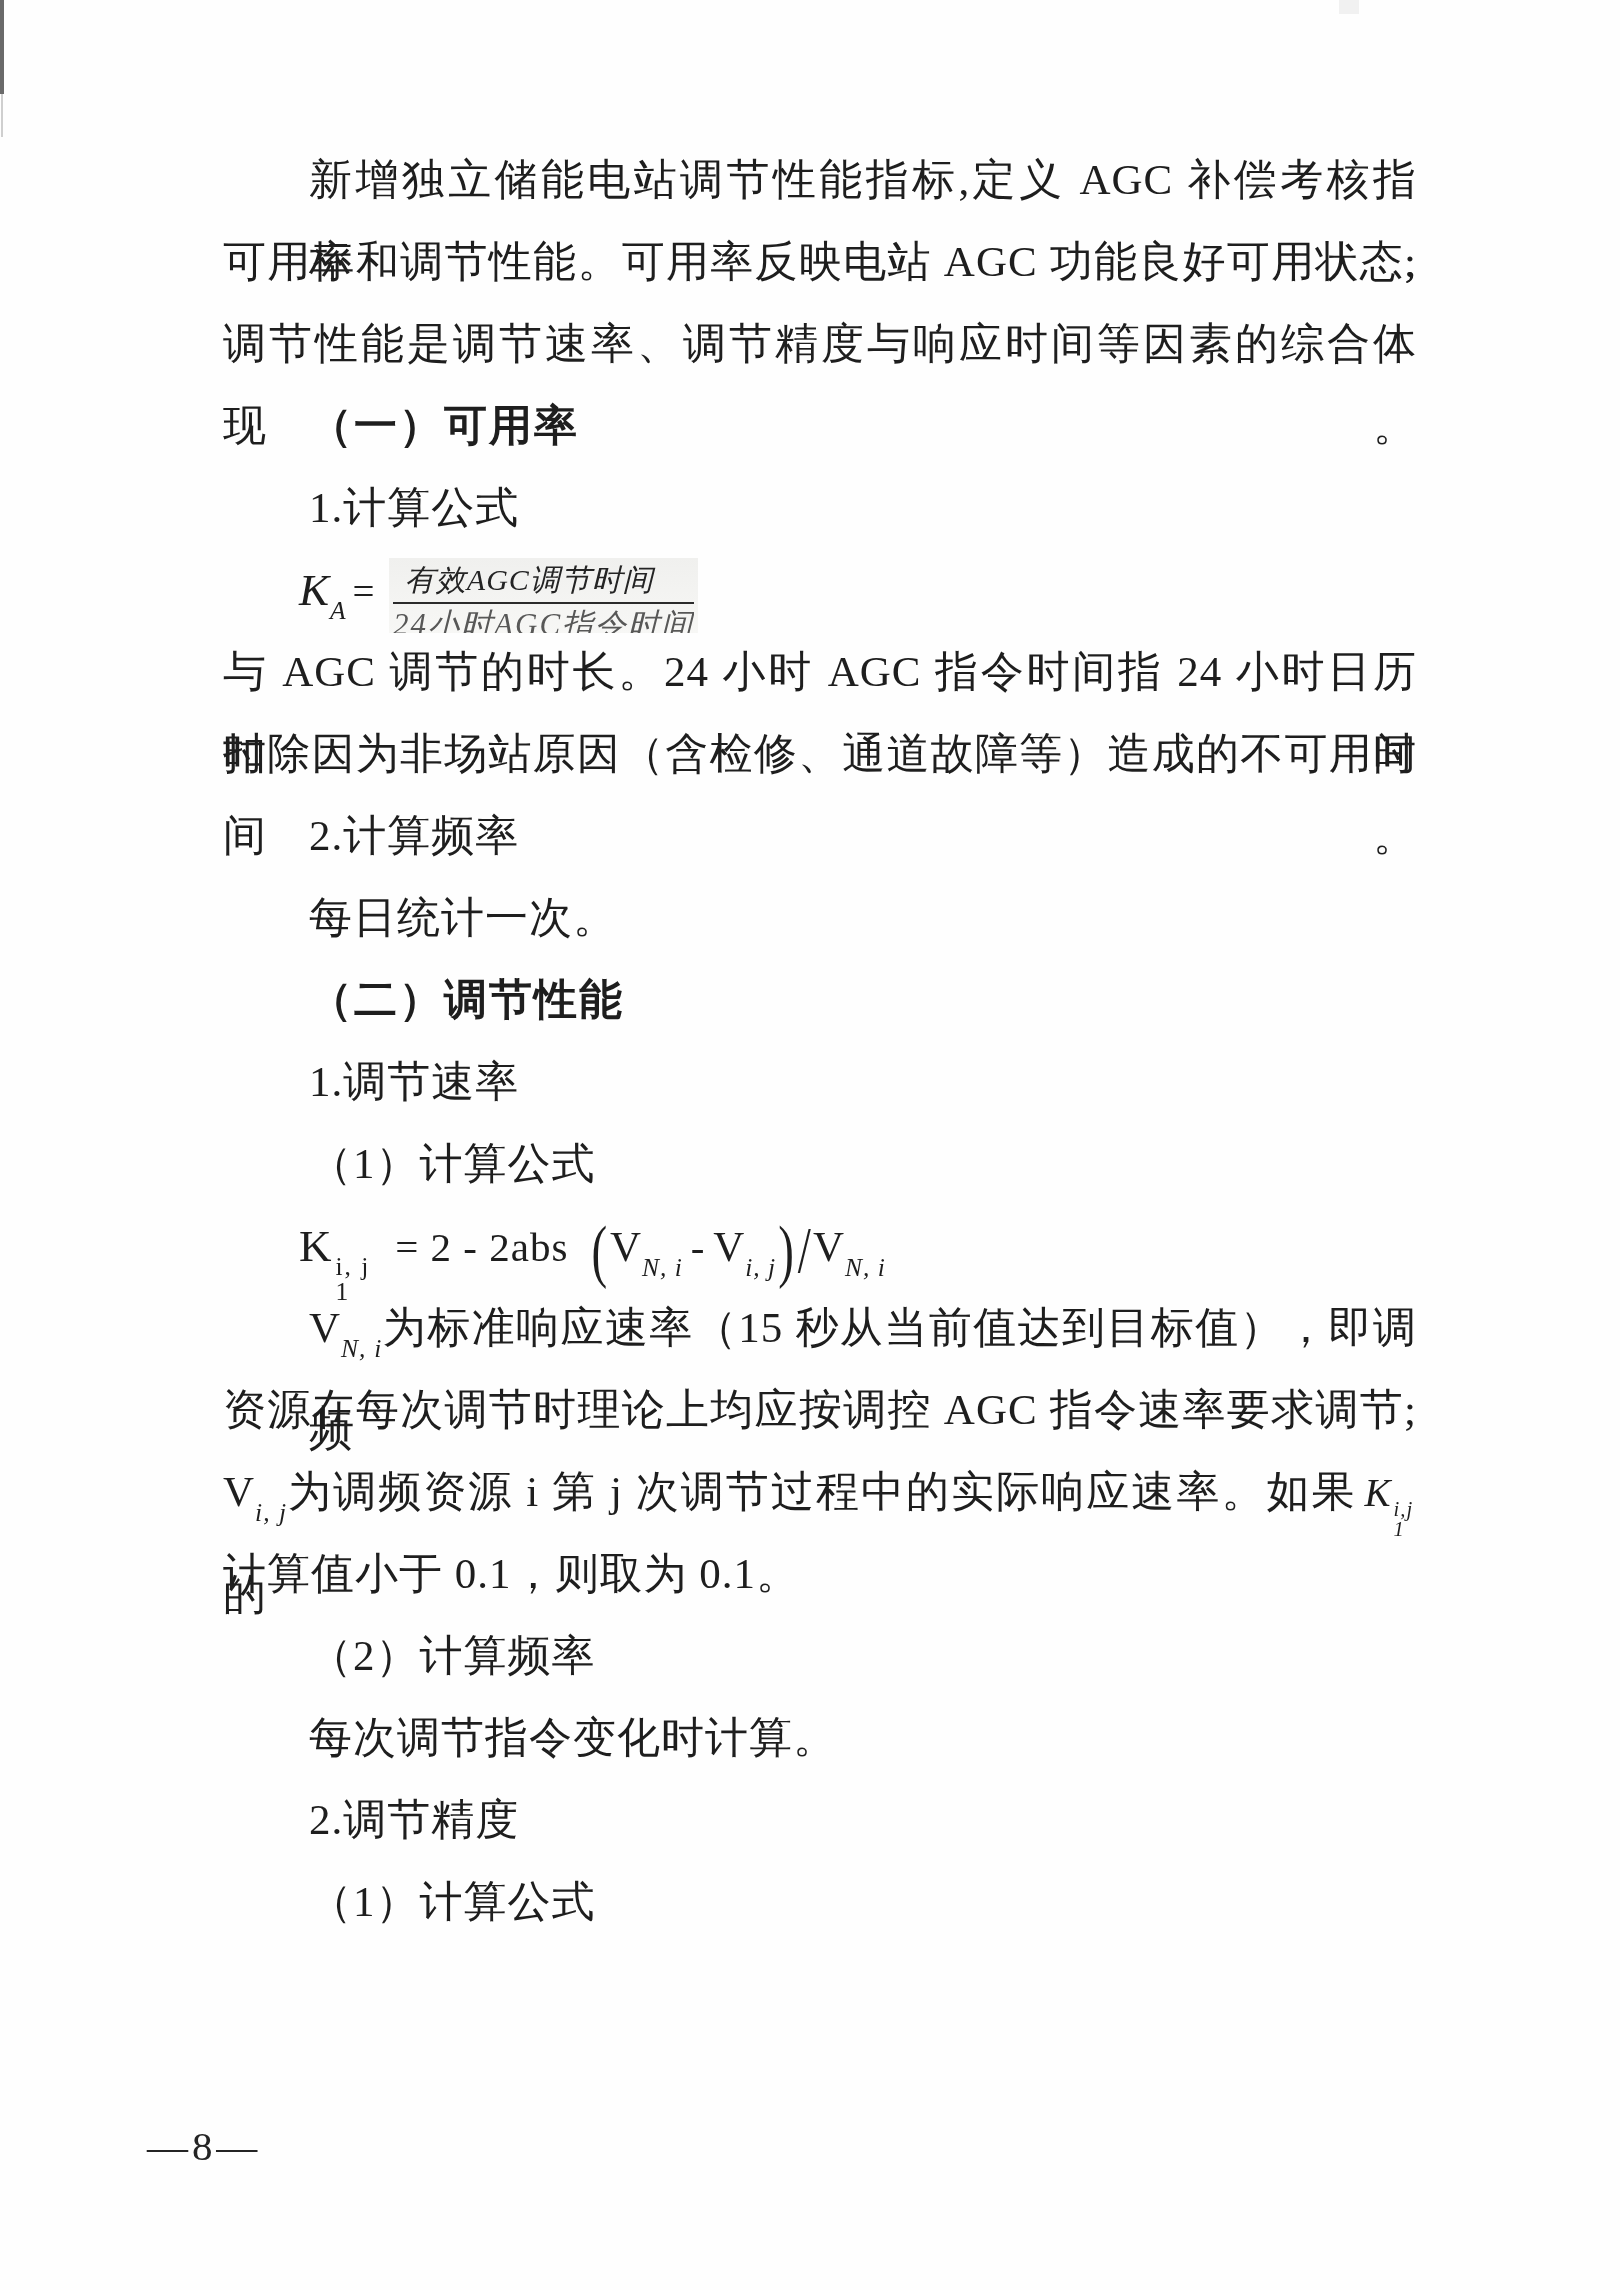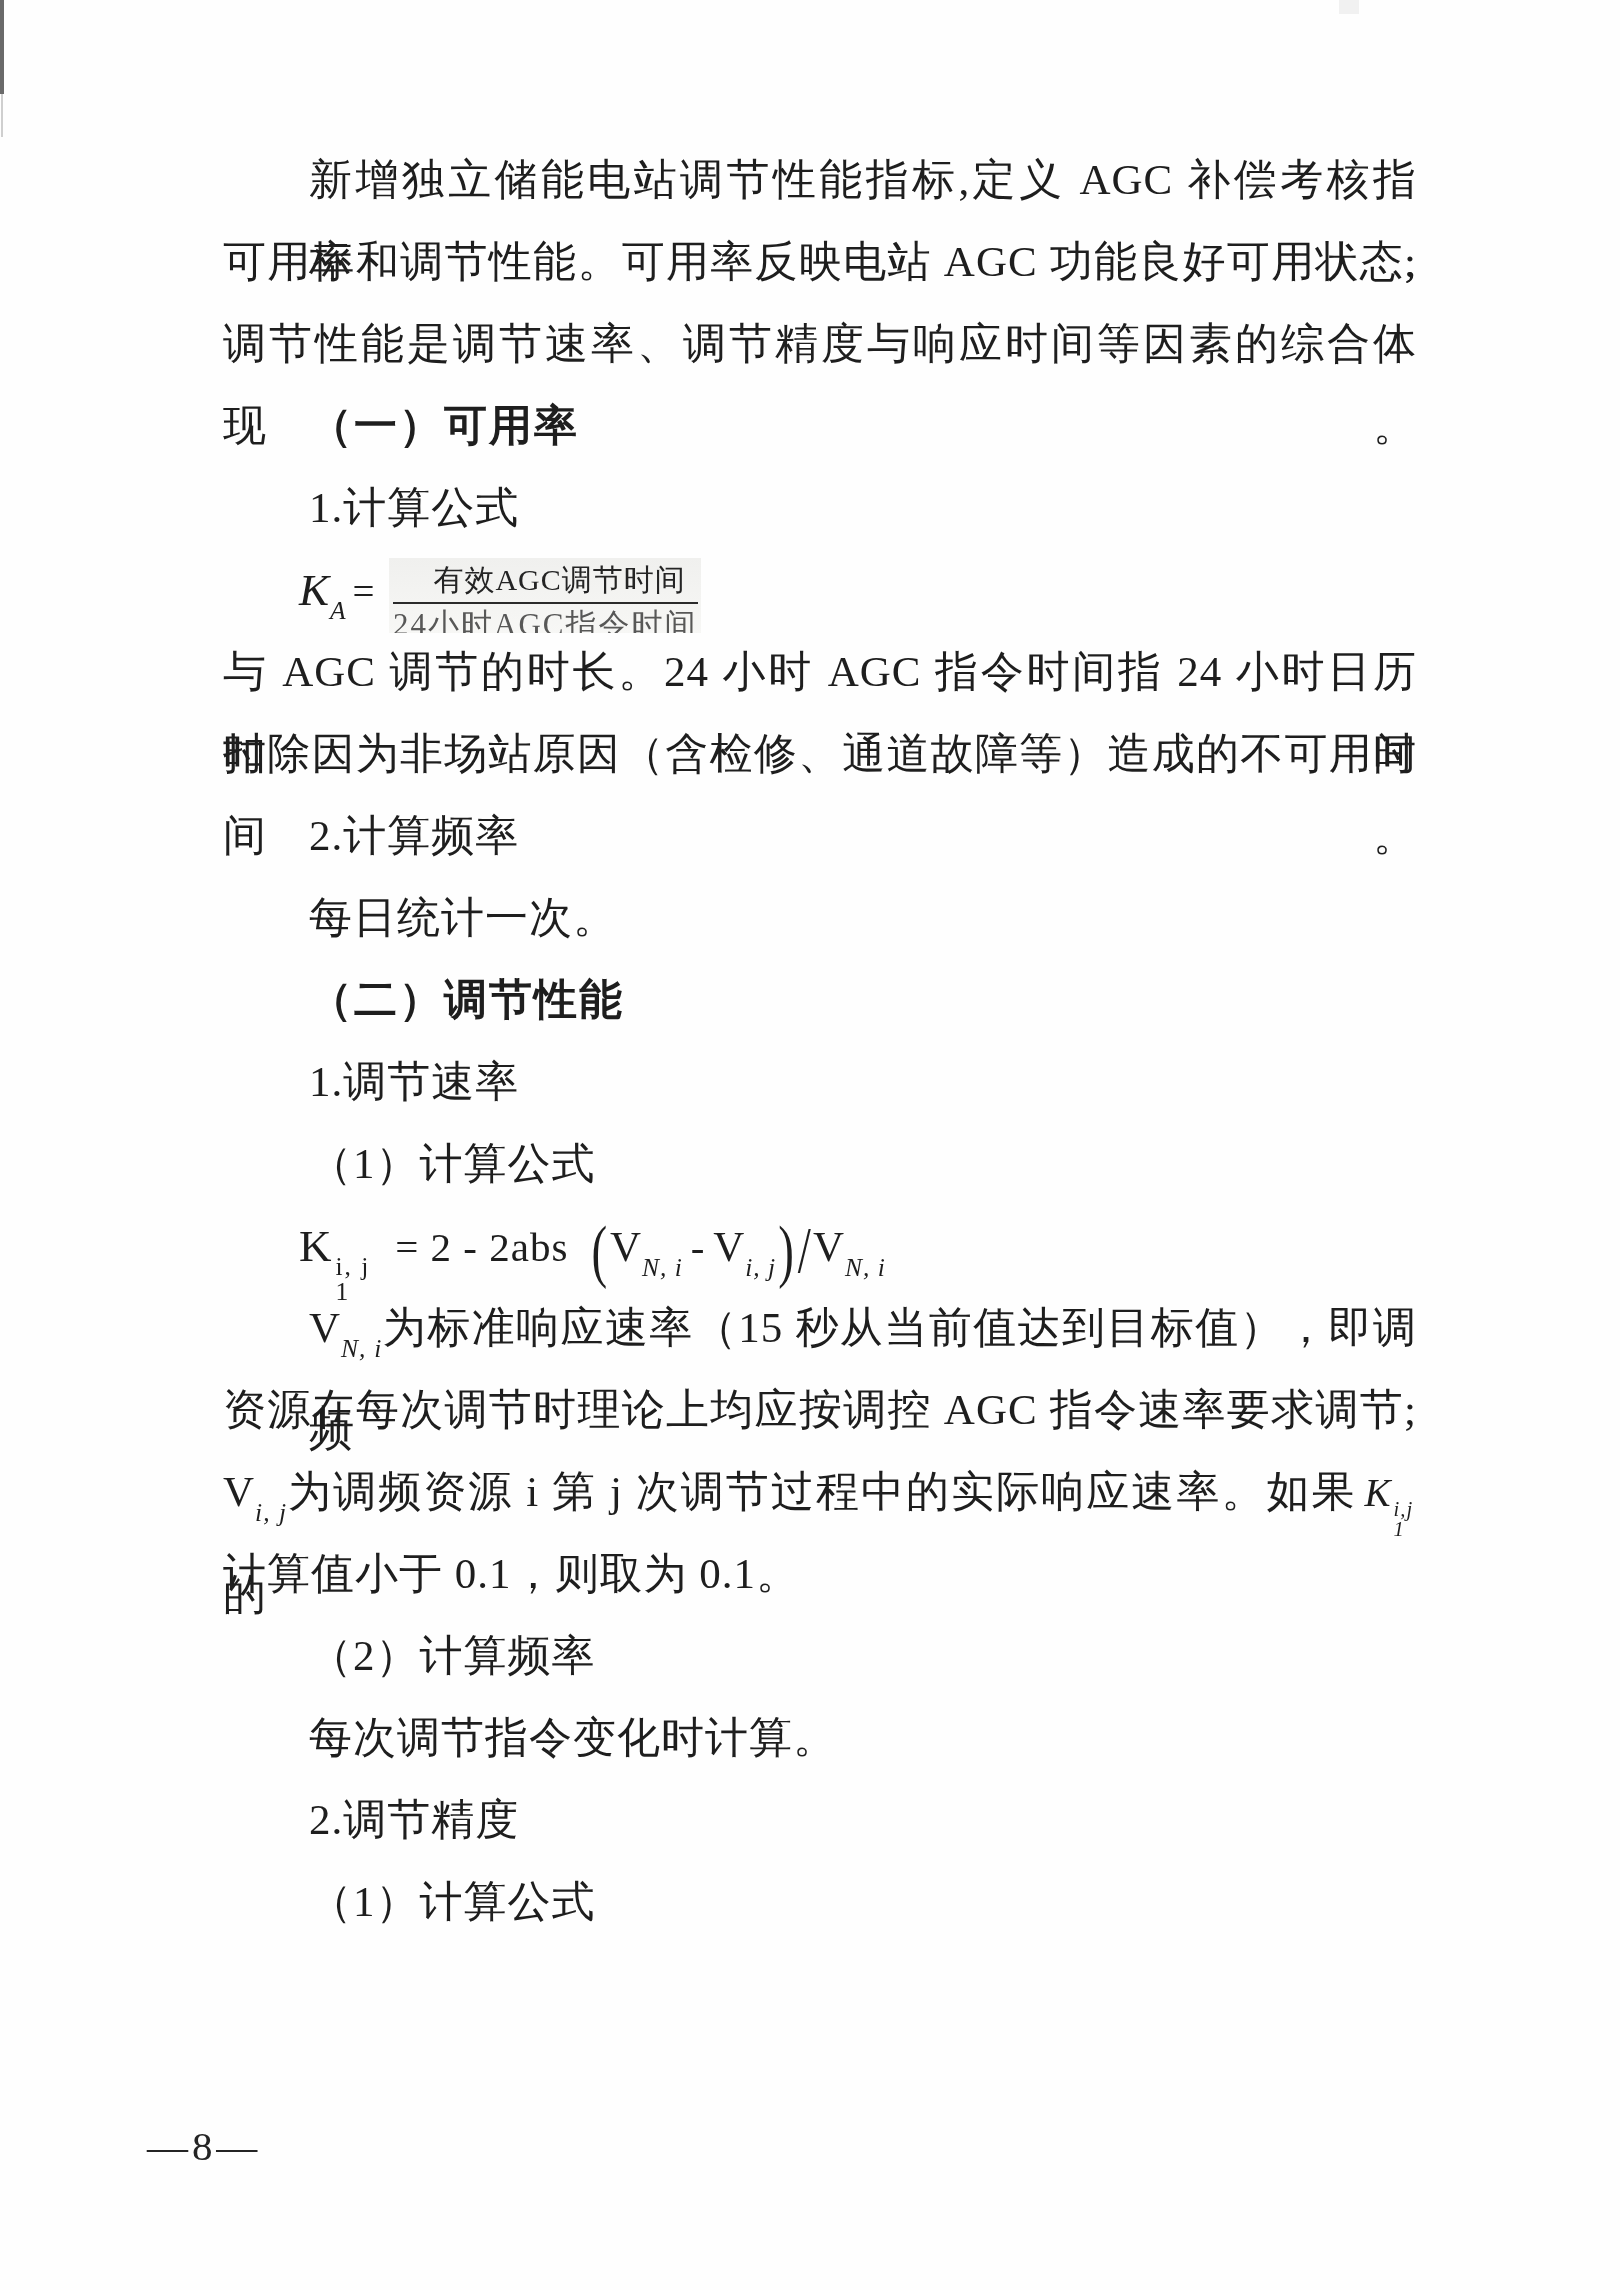--- a/index.html
+++ b/index.html
@@ -23,23 +23,24 @@
   .mv{white-space:nowrap;}
   .mv .mbase{font-size:43px;}
   .msub{font-size:25.5px;vertical-align:-14.7px;letter-spacing:1px;font-style:italic;}
 
   
   .formula-line{height:82px;line-height:82px;padding-left:76px;white-space:nowrap;font-size:41px;}
   .kbase{font-size:45px;font-style:italic;}
   .ksub{font-size:25.5px;font-style:italic;vertical-align:-13.7px;}
   .ka-eq{font-size:39px;margin:0 13.7px 0 5.9px;}
   .frac{
-    display:inline-block;vertical-align:middle;text-align:right;
+    display:inline-block;vertical-align:middle;text-align:left;
     background:linear-gradient(180deg,#f0f0ee 0%,#f7f7f5 100%);
     padding:2px 3.9px 0 3.9px;
+    font-style:italic;
   }
   .num{display:block;font-size:30px;line-height:39px;letter-spacing:1px;
        border-bottom:2.9px solid #2b2b2b;padding:0 11.8px 2.9px 11.8px;color:#242424;}
   .den-clip{display:block;height:29px;overflow:hidden;}
   .den{display:block;font-size:31px;line-height:41px;letter-spacing:2px;color:#474747;opacity:.9;filter:blur(0.4px);}
 
   .kbase2{font-size:45px;}
   .supsub{display:inline-flex;flex-direction:column;vertical-align:-13.7px;line-height:1;margin:0 3.9px 0 2.9px;}
   .supsub span{font-size:25.5px;line-height:25.5px;letter-spacing:2px;}
   .supsub.small{vertical-align:-9.8px;margin:0 3.9px 0 2px;}

